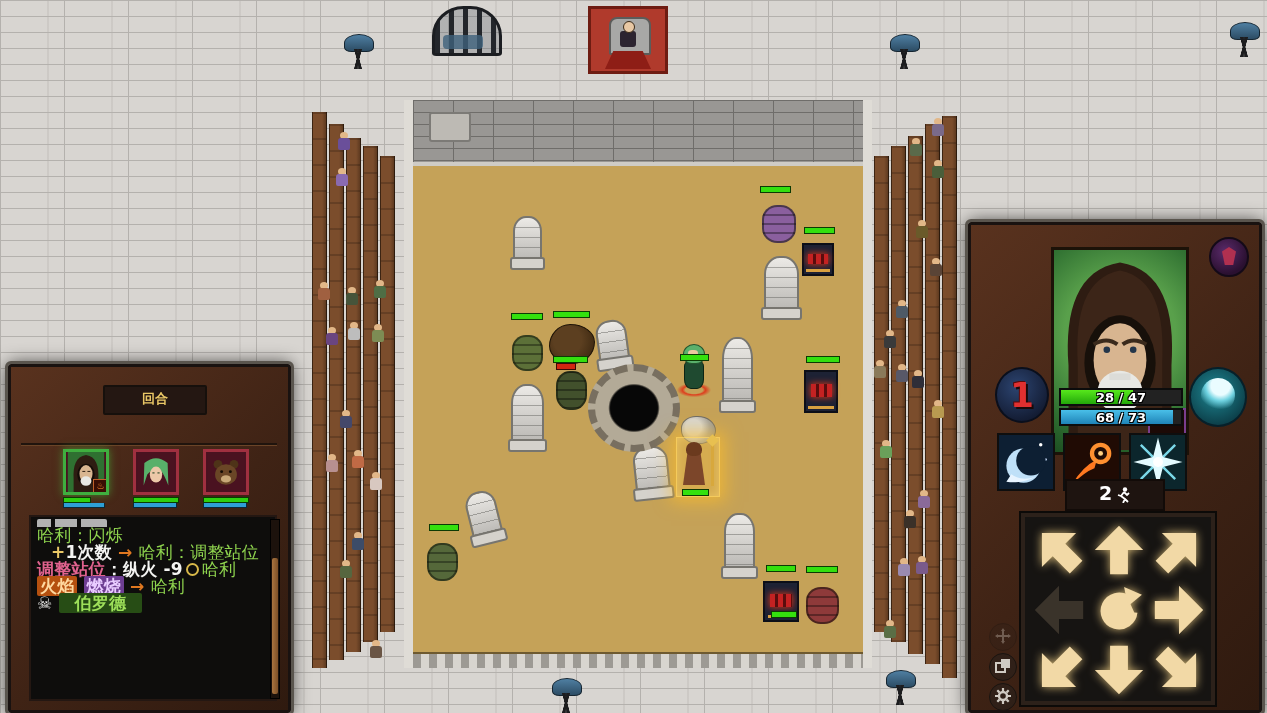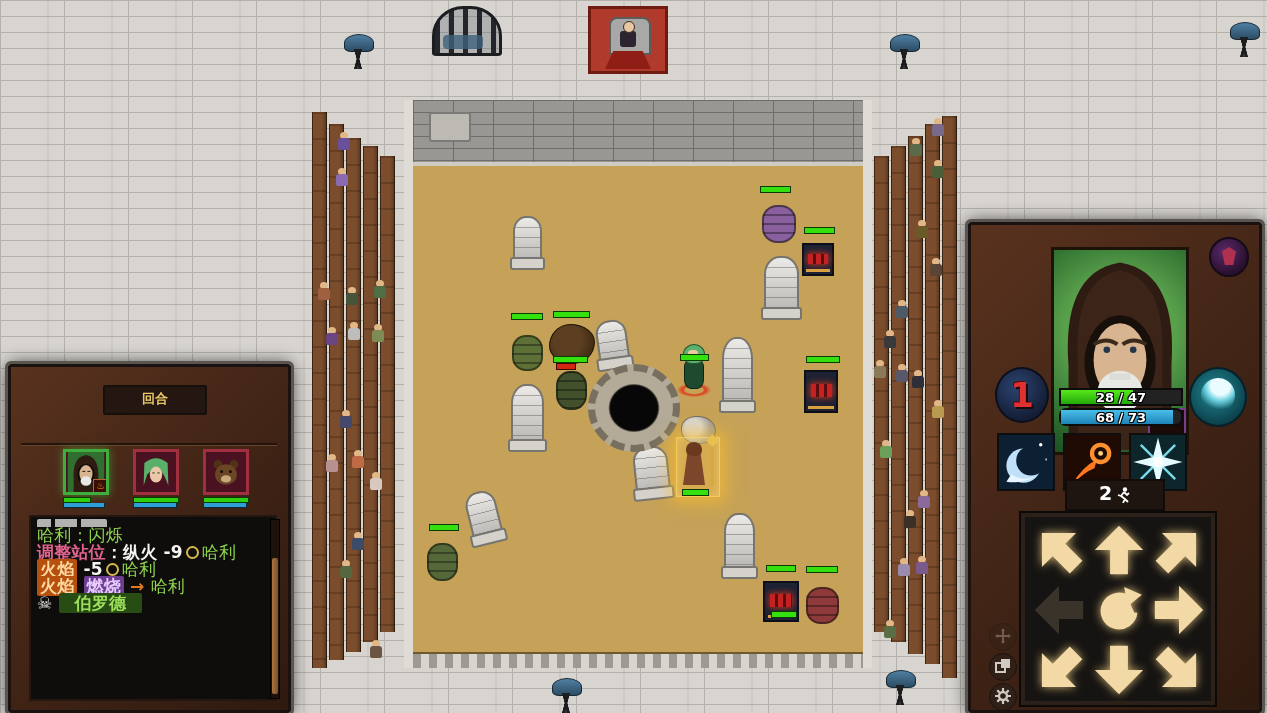--- a/index.html
+++ b/index.html
@@ -143,21 +143,21 @@
   .swirl-orb{left:218px;top:142px;width:58px;height:60px;background:radial-gradient(circle at 45% 40%,#1f8a96,#0b3a44 80%);
     border:2px solid #06202a;}
   .swirl-orb::after{content:"";position:absolute;left:10px;top:9px;width:34px;height:34px;border-radius:50%;
     background:radial-gradient(circle at 70% 30%, #eafcff 0 28%, rgba(120,220,235,.9) 45%, rgba(20,110,130,0) 70%);
     transform:rotate(-30deg);}
   .bar{position:absolute;left:88px;width:124px;height:18px;border:2px solid #0c0c0c;box-sizing:border-box;background:#222;}
   .bar .fill{position:absolute;left:0;top:0;bottom:0;}
   .bar .txt{position:absolute;inset:0;text-align:center;font-size:13px;font-weight:bold;color:#fff;line-height:15px;
     text-shadow:1px 1px 0 #000, -1px 1px 0 #000, 1px -1px 0 #000, -1px -1px 0 #000;}
   #hp-bar{top:163px;} #hp-bar .fill{width:60%;background:linear-gradient(180deg,#57e81c,#23a80a);}
-  #mp-bar{top:183px;border-radius:7px;} #mp-bar .fill{width:93%;background:linear-gradient(180deg,#49bfe8,#1f84b8);}
+  #mp-bar{top:183px;} #mp-bar .fill{width:93%;background:linear-gradient(180deg,#49bfe8,#1f84b8);}
   .ability{position:absolute;top:208px;width:58px;height:58px;border:2px solid #0e0e0e;box-sizing:border-box;overflow:hidden;}
   .ability svg{width:100%;height:100%;display:block;}
   .move-plaque{position:absolute;left:94px;top:254px;width:96px;height:28px;background:#1e1410;border:2px solid #120b08;
     text-align:center;color:#fff;font-size:19px;font-weight:bold;line-height:25px;}
   .move-plaque svg{vertical-align:-3px;margin-left:5px;}
   .dpad{position:absolute;left:50px;top:288px;width:194px;height:192px;background:#161412;border:4px solid #2c211a;
     outline:2px solid #0c0a08;box-sizing:border-box;}
   .dkey{position:absolute;width:56px;height:56px;cursor:pointer;}
   .dkey svg{width:100%;height:100%;display:block;}
   .dkey path{fill:#f2d9a6;}
@@ -451,22 +451,22 @@
         </svg>
     </div>
     <div class="mini-bars" style="left:192px;top:130px;width:46px;">
       <div class="g" style="width:100%;"></div>
         <div class="m" style="width:95%;"></div>
     </div>
 
     <div class="log">
         <div class="log-line clipped"><span class="clip-deco"></span></div>
         <div class="log-line"><span class="seg-green">哈利：闪烁</span></div>
+        <div class="log-line indent"><span class="seg-gold">+</span><span class="seg-num">1次数</span><span class="seg-arrow"> → </span><span class="seg-green">哈利：调整站位</span></div>
         <div class="log-line"><span class="seg-pink">调整站位</span><span class="seg-num">：纵火</span><span class="seg-num"> -9</span><span class="coin"></span><span class="seg-green">哈利</span></div>
-        <div class="log-line"><span class="seg-badge-orange">火焰</span><span class="seg-num"> -5</span><span class="coin"></span><span class="seg-green">哈利</span></div>
         <div class="log-line"><span class="seg-badge-orange">火焰</span><span class="seg-num"> </span><span class="seg-badge-purple">燃烧</span><span class="seg-arrow"> → </span><span class="seg-green">哈利</span></div>
         <div class="log-line"><span class="seg-skull">☠ </span><span class="seg-badge-green">伯罗德</span></div>
       </div>
     <div class="log-scroll">
       <div class="log-thumb" style="top:38px;height:136px;"></div>
     </div>
   </div>
 
   <div class="panel" id="right-panel">
     <div class="portrait">

